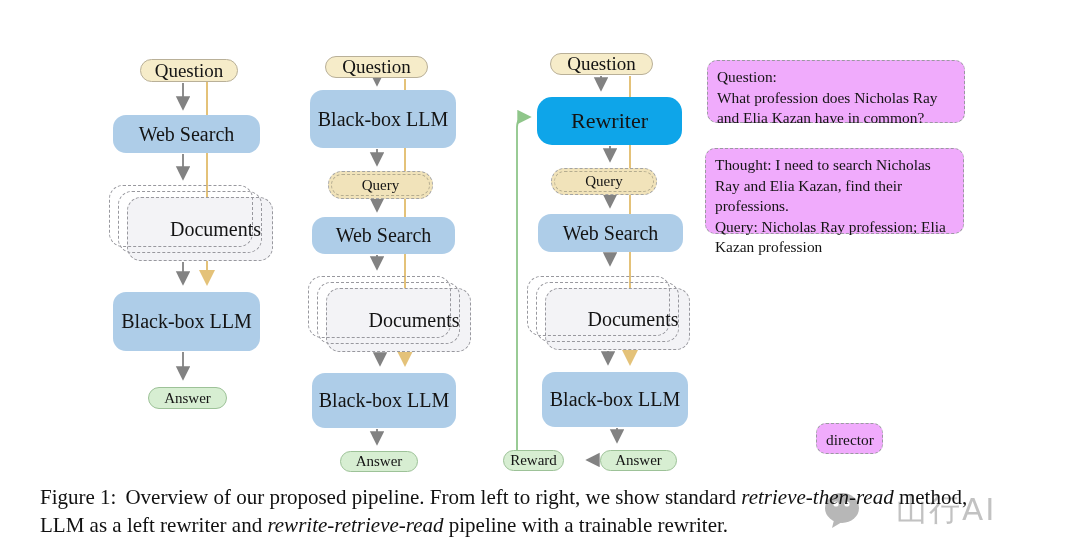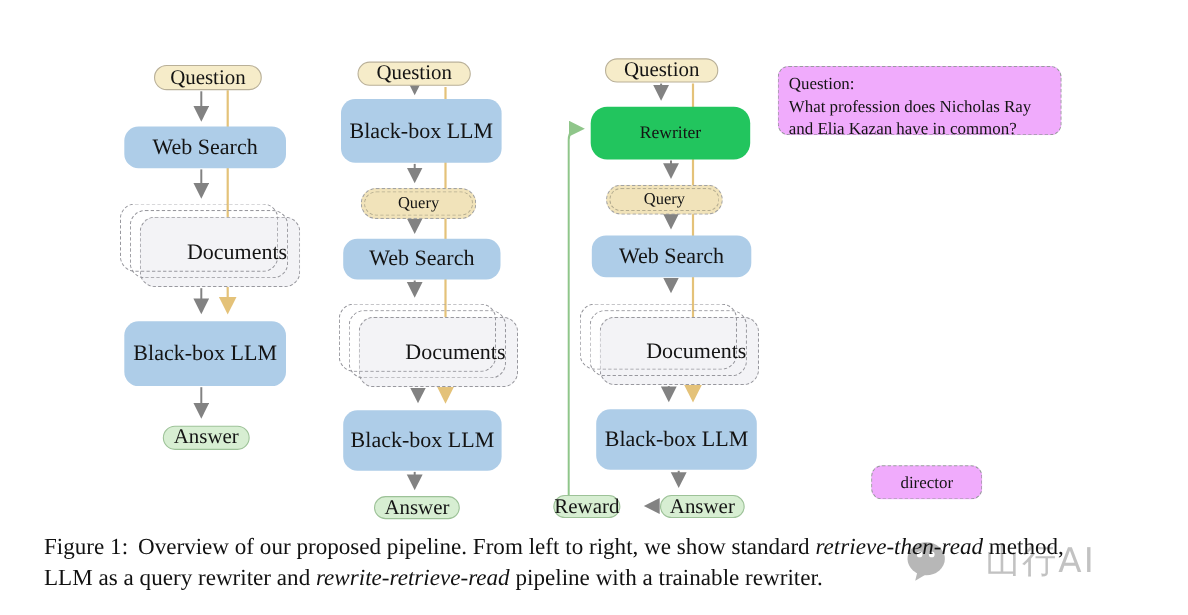--- a/index.html
+++ b/index.html
@@ -8,23 +8,23 @@
     font-family:"Liberation Serif","DejaVu Serif",serif;overflow:hidden;
   }
   
   #connectors{position:absolute;left:0;top:0;z-index:1;}
   
   .node{
     position:absolute;z-index:2;display:flex;align-items:center;justify-content:center;
     color:#141414;text-align:center;box-sizing:border-box;
   }
   .pill-tan{background:#f6ecc9;border:1px solid #b9b098;border-radius:12px;font-size:19px;}
-  .pill-green{background:#d7eed2;border:1px solid #9dc298;border-radius:11px;font-size:19px;text-align:center;}
+  .pill-green{background:#d7eed2;border:1px solid #9dc298;border-radius:11px;font-size:15px;text-align:center;}
   .box-blue{background:#aecde8;border-radius:13px;font-size:20px;}
-  .box-red{background:#22c55e;border-radius:15px;font-size:16px;}
+  .box-red{background:#0ea5e9;border-radius:15px;font-size:22px;}
   .pill-query{
     background:#f1e3ba;border:1.6px dashed #a3a3a3;border-radius:14px;font-size:15px;position:absolute;
   }
   .pill-query::before{
     content:"";position:absolute;inset:2px;border:1.2px dashed #b5ad90;border-radius:11px;
   }
   
   .doc-stack{
     background:#f3f3f6;border:1.6px dashed #98989e;border-radius:14px;font-size:20px;padding-left:31px;
   }
@@ -124,30 +124,32 @@
   <div class="node box-red" style="left:537px;top:97px;width:145px;height:48px;">Rewriter</div>
   <div class="node pill-query" style="left:551px;top:168px;width:106px;height:27px;">Query</div>
   <div class="node box-blue" style="left:538px;top:214px;width:145px;height:38px;">Web Search</div>
   <div class="node doc-stack" style="left:545px;top:288px;width:145px;height:62px;">Documents</div>
   <div class="node box-blue" style="left:542px;top:372px;width:146px;height:55px;">Black-box LLM</div>
   <div class="node pill-green" style="left:600px;top:450px;width:77px;height:21px;">Answer</div>
   <div class="node pill-green" style="left:503px;top:450px;width:61px;height:21px;">Reward</div>
 
   <div class="callout" style="left:707px;top:60px;width:258px;height:63px;">Question:
 What profession does Nicholas Ray and Elia Kazan have in common?</div>
-  <div class="callout" style="left:792px;top:423px;width:101px;height:31px;text-align:center;">director</div>
+  <div class="callout" style="left:705px;top:148px;width:259px;height:86px;">Thought: I need to search Nicholas Ray and Elia Kazan, find their professions.
+Query: Nicholas Ray profession; Elia Kazan profession</div>
+  <div class="callout" style="left:816px;top:423px;width:67px;height:31px;">director</div>
 
   <div id="watermark">
     <svg class="wm-icon" width="44" height="40" viewBox="0 0 44 40">
       <ellipse cx="20" cy="18" rx="17" ry="15" fill="#9f9f9f"></ellipse>
       <path d="M12,30 L10,38 L20,32 z" fill="#9f9f9f"></path>
       <circle cx="14" cy="14" r="2.6" fill="#ffffff"></circle>
       <circle cx="25" cy="14" r="2.6" fill="#ffffff"></circle>
     </svg>
     <span class="wm-t2">山行AI</span>
   </div>
 
   <div id="caption">
     <span class="fig-label">Figure 1:</span><span>Overview of our proposed pipeline. From left to right, we show standard </span><span class="ital">retrieve-then-read</span><span> method,</span><br>
-    <span>LLM as a query rewriter and </span><span class="ital">rewrite-retrieve-read</span><span> pipeline with a trainable rewriter.</span>
+    <span>LLM as a left rewriter and </span><span class="ital">rewrite-retrieve-read</span><span> pipeline with a trainable rewriter.</span>
   </div>
 
 </div>
 
 </body></html>

